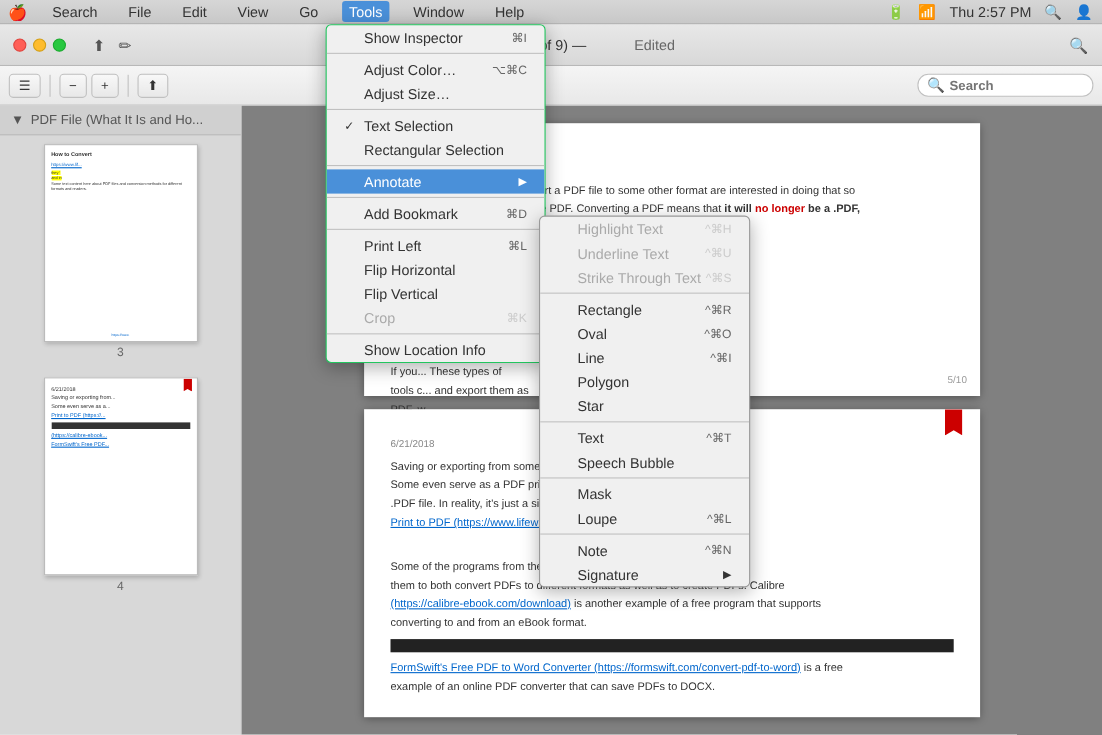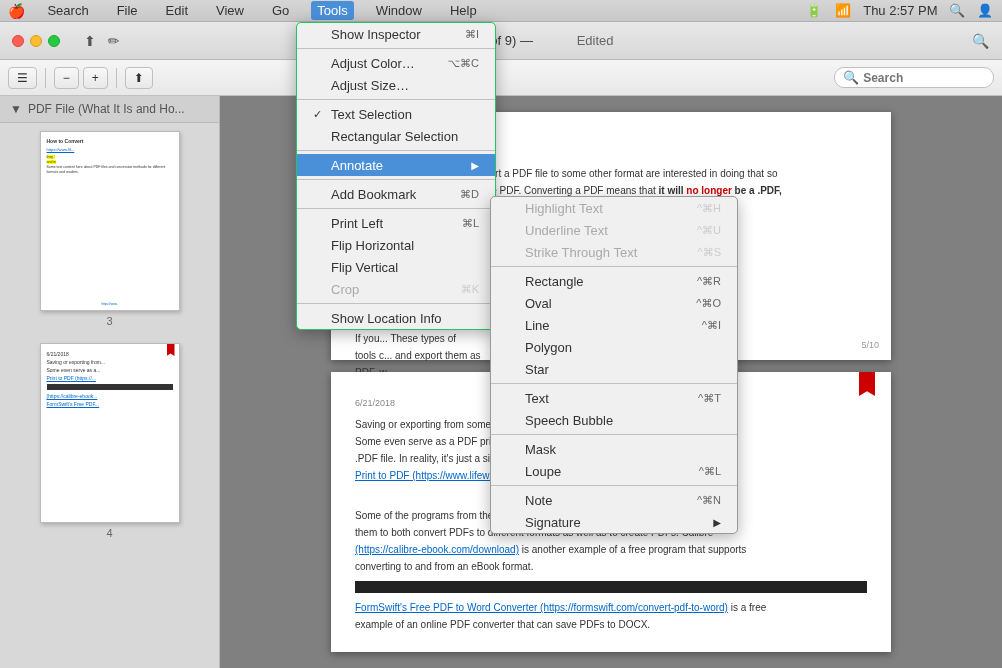--- a/index.html
+++ b/index.html
@@ -301,21 +301,21 @@
       height: 1px;
       background: #c0c0c0;
       margin: 3px 0;
     }
 
     
     .annotate-submenu {
       position: absolute;
       top: 174px;
       left: 490px;
-      width: 248px;
+      width: 192px;
       background: #f0f0f0;
       border: 1px solid #999;
       border-radius: 5px;
       box-shadow: 0 4px 16px rgba(0,0,0,0.3);
       pointer-events: all;
       overflow: hidden;
     }
   </style>
 </head>
 <body>

